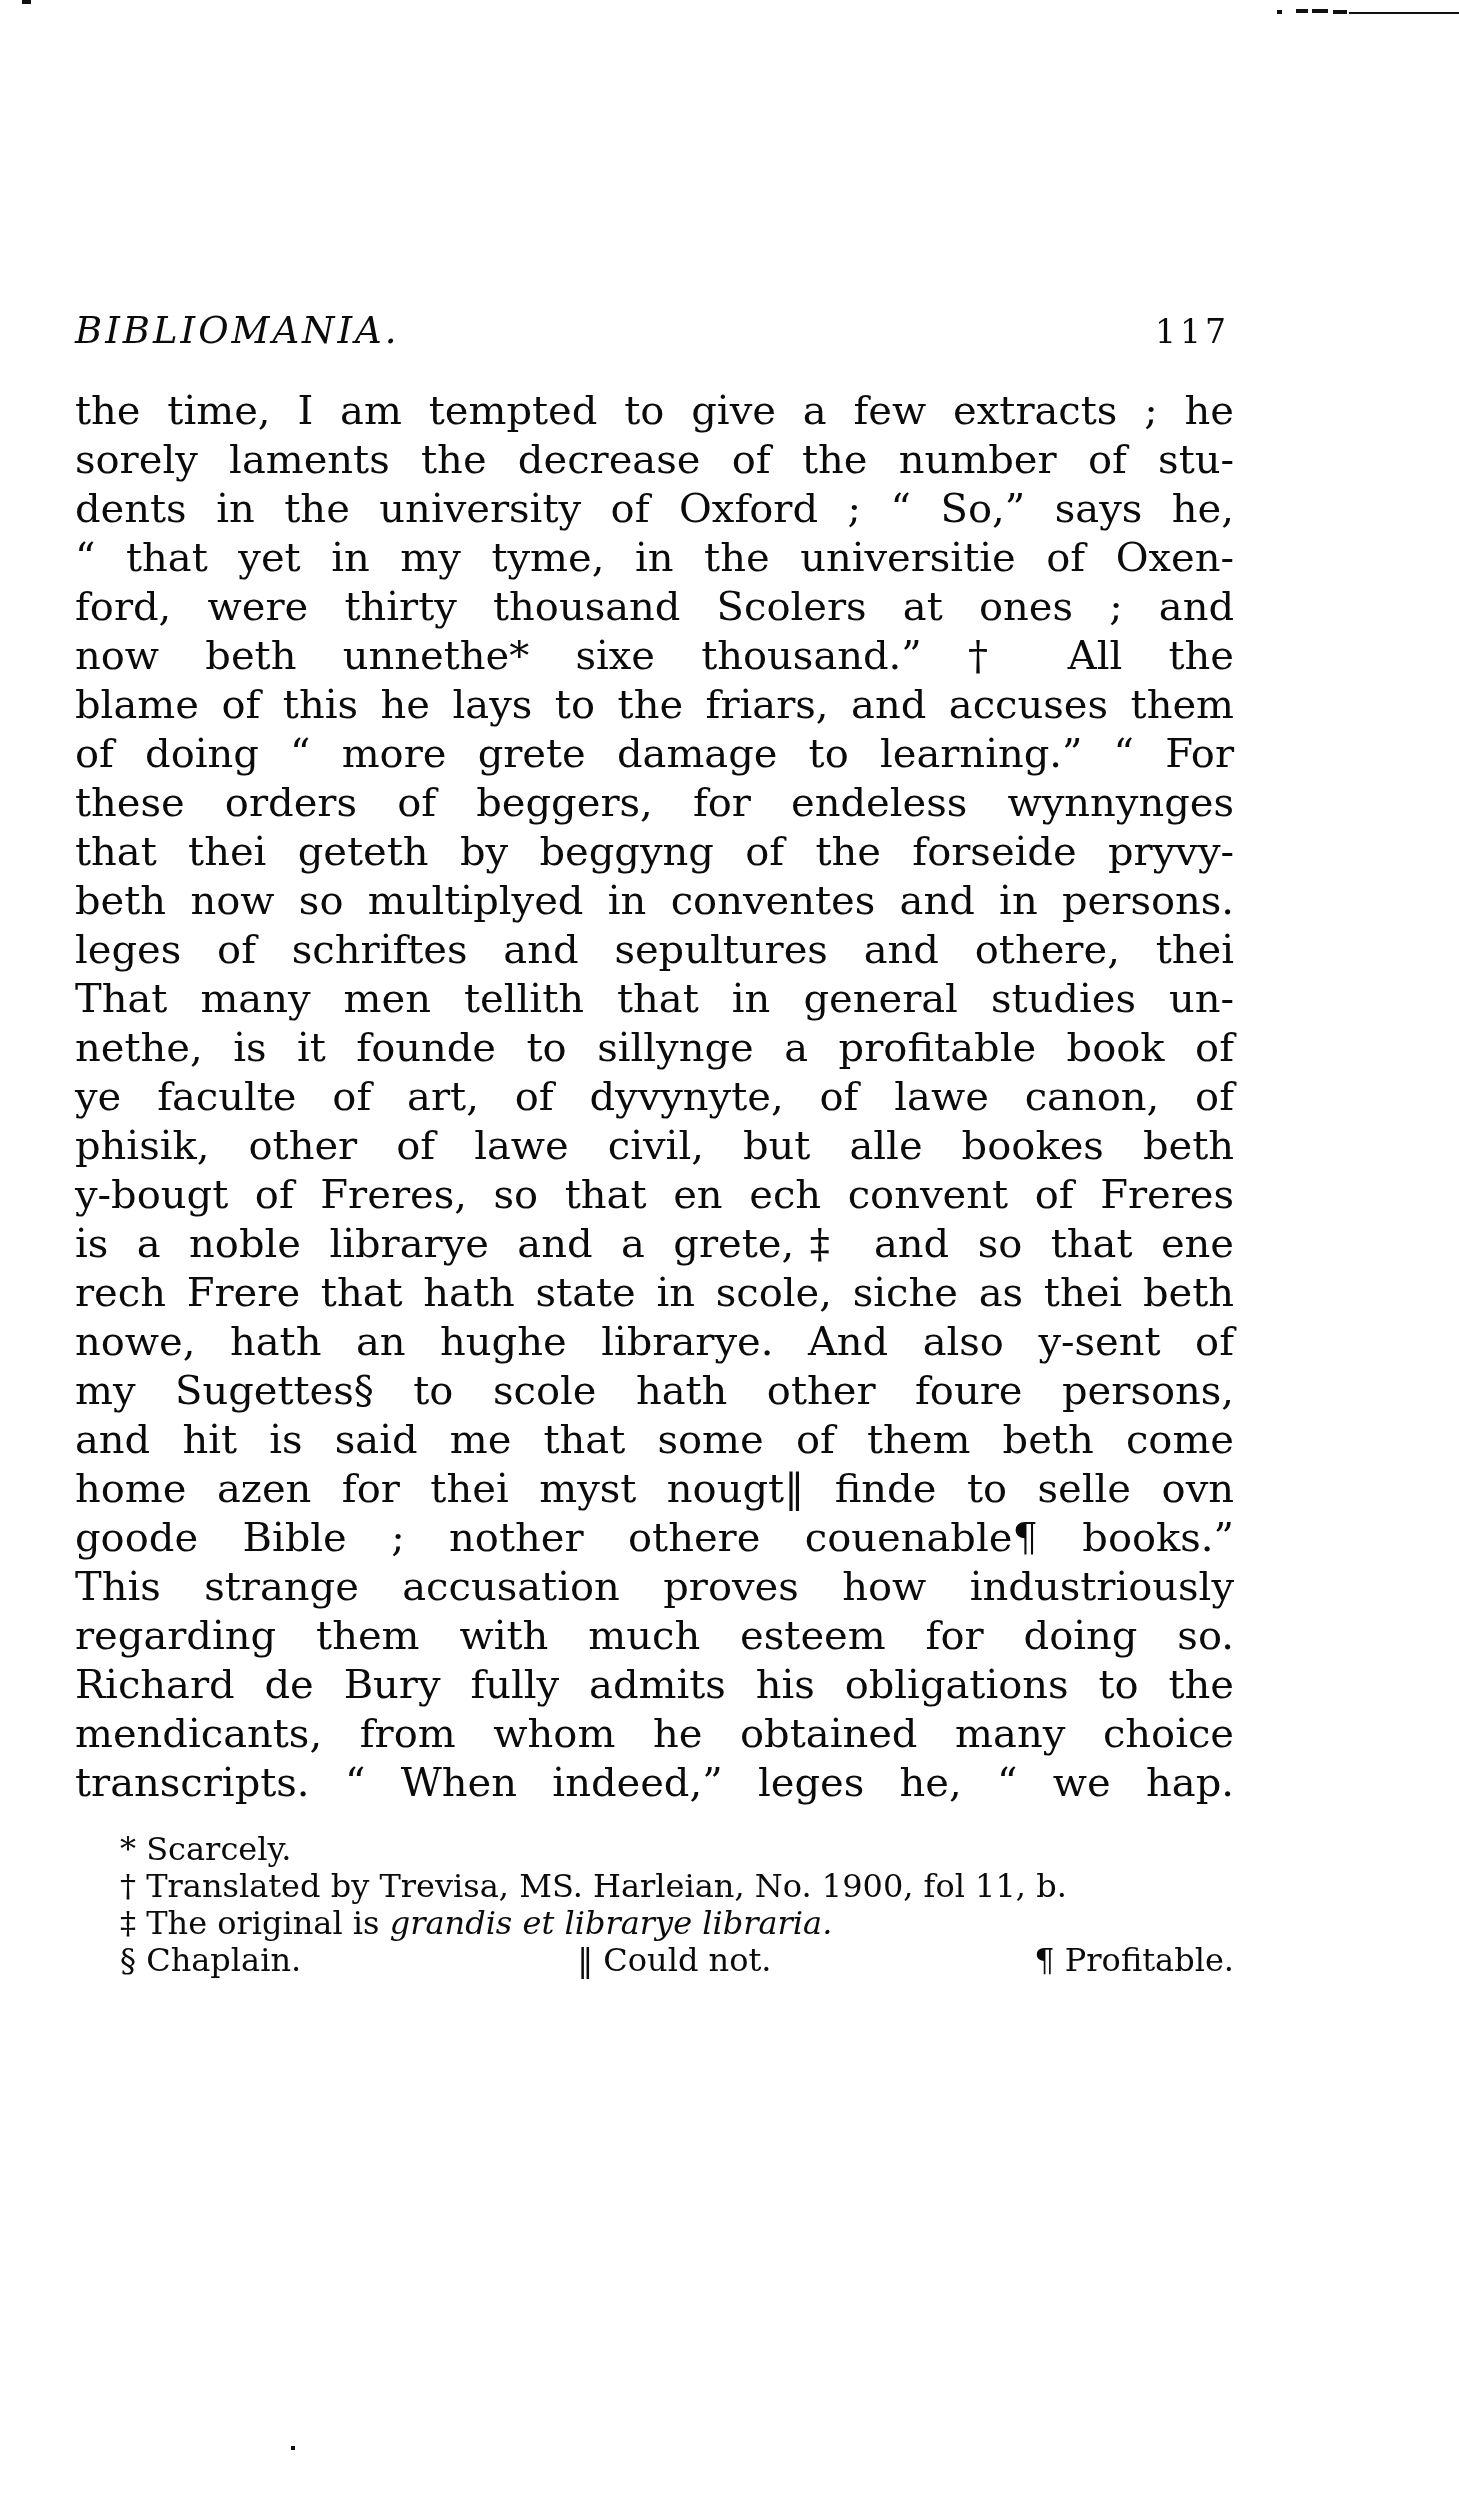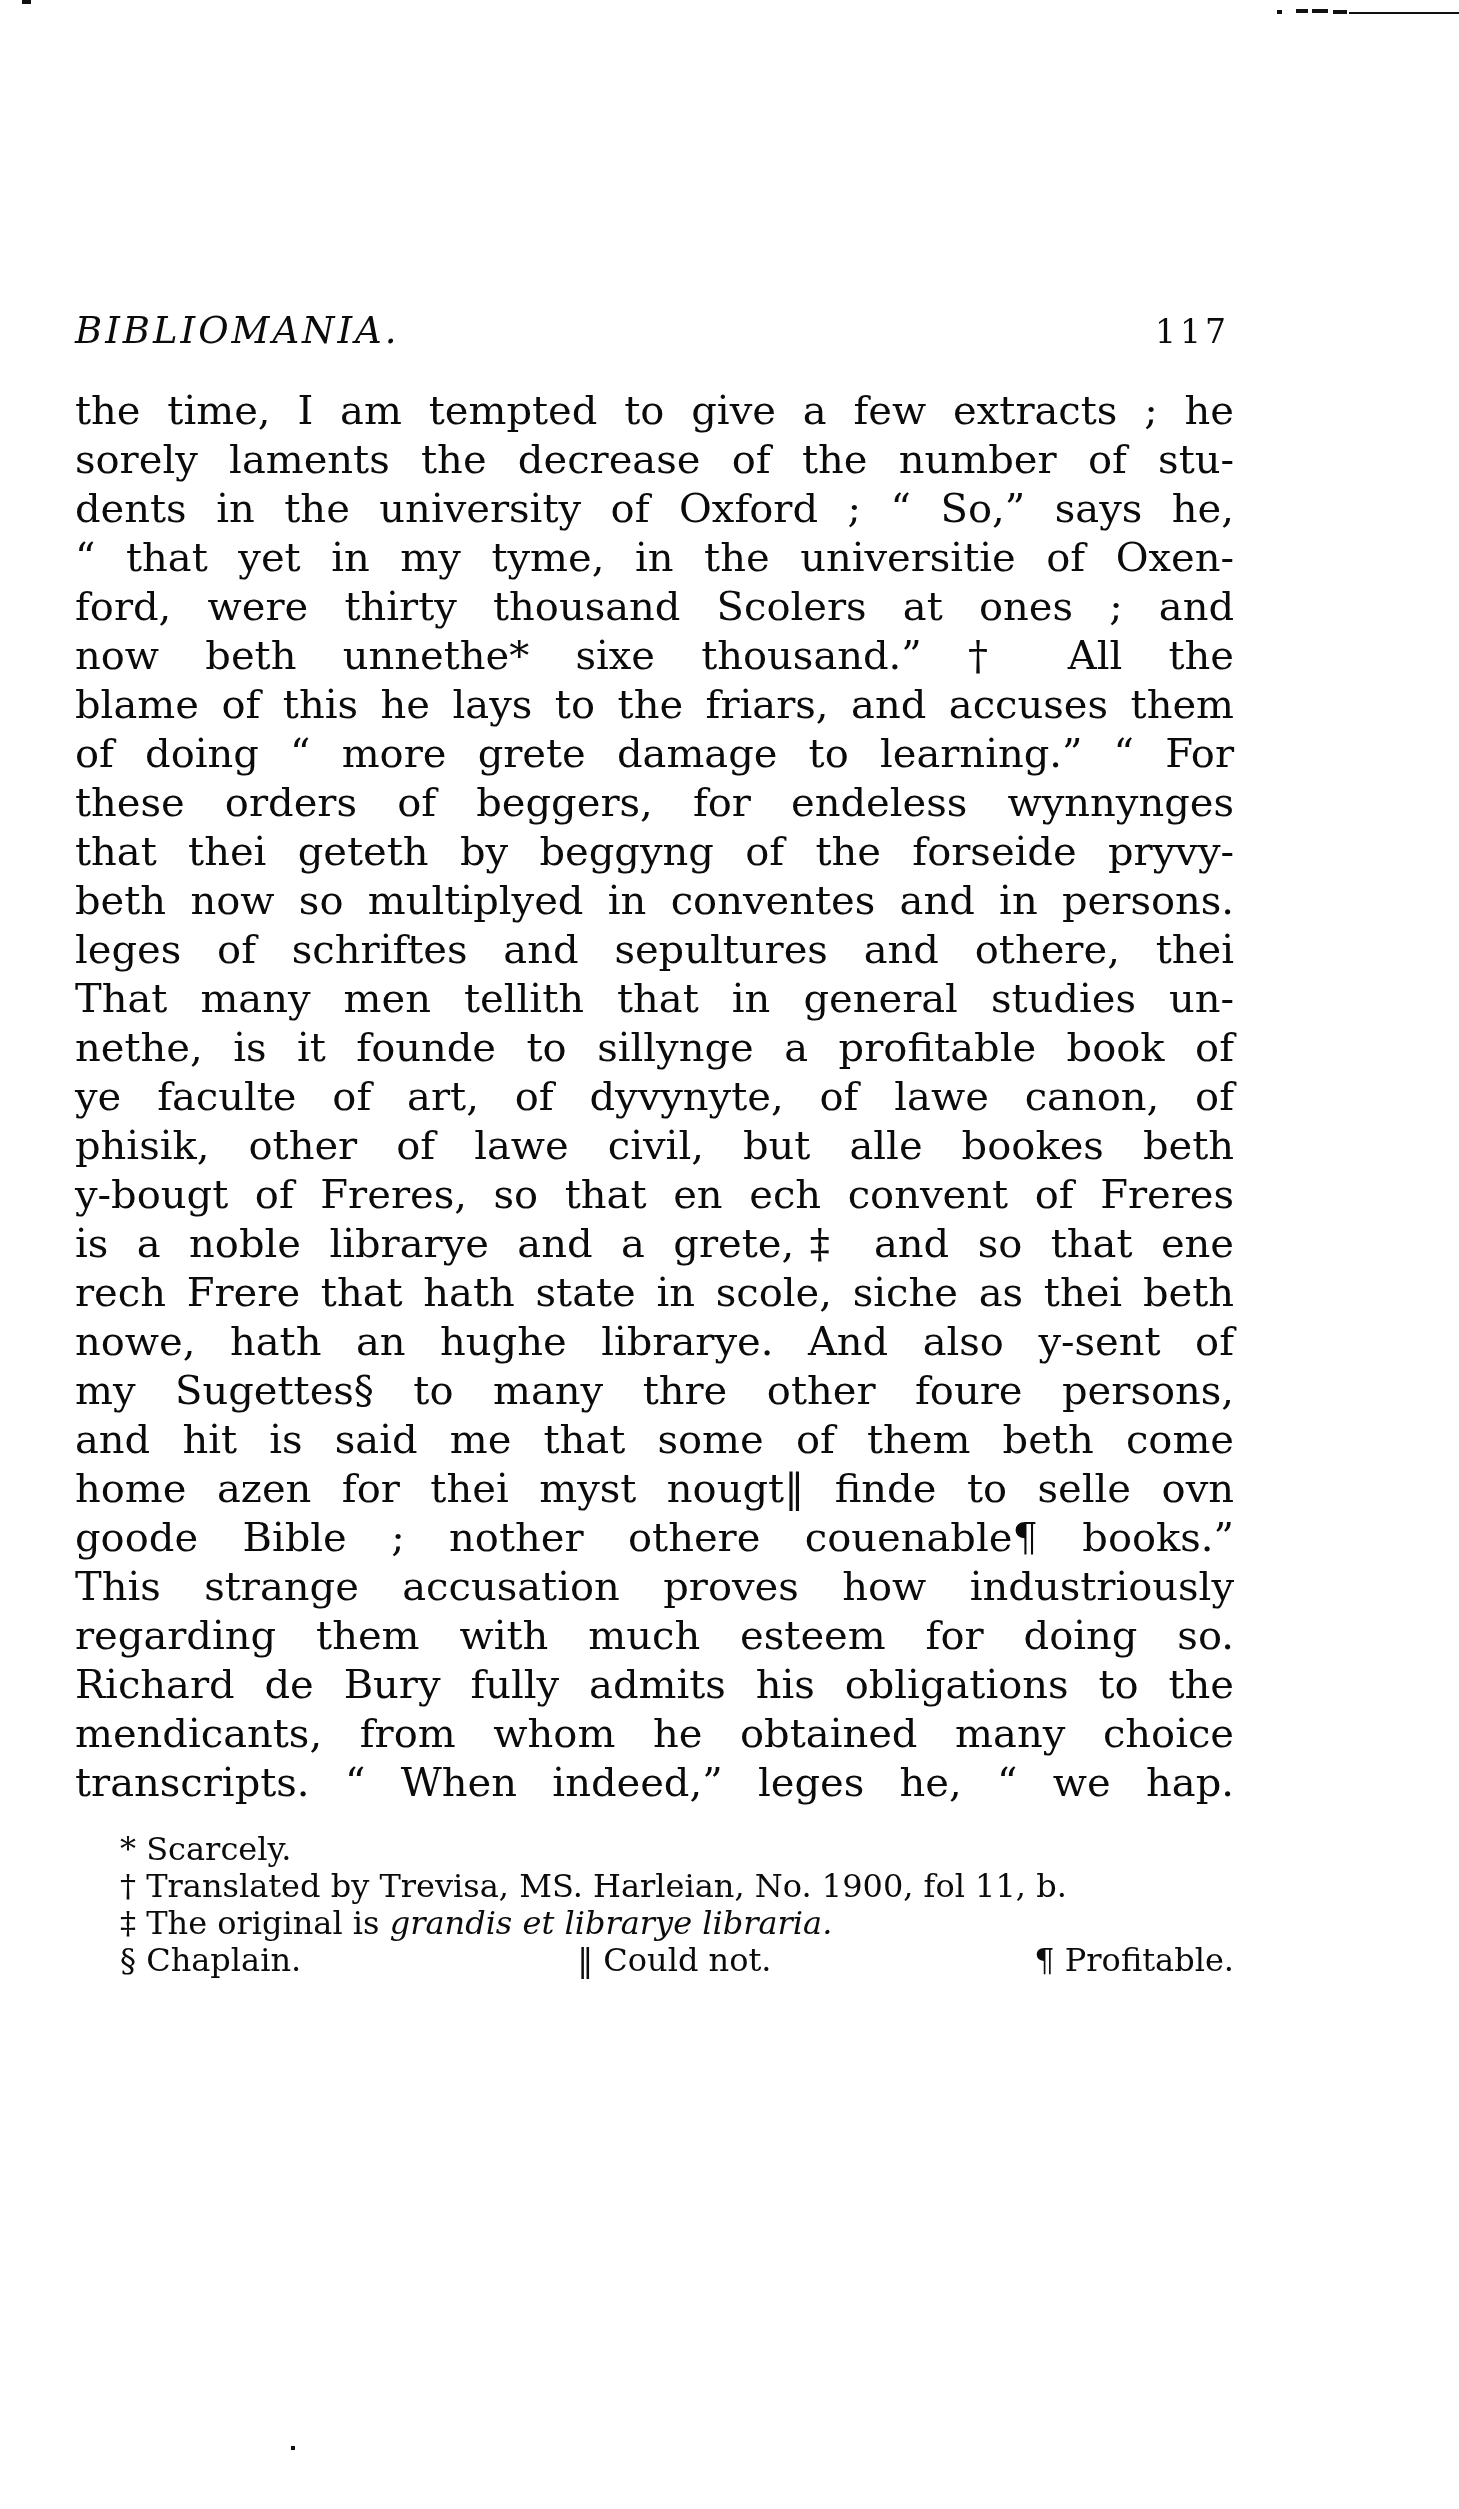--- a/index.html
+++ b/index.html
@@ -112,21 +112,21 @@
         <div class="bline">beth now so multiplyed in conventes and in persons.</div>
         <div class="bline">leges of schriftes and sepultures and othere, thei</div>
         <div class="bline">That many men tellith that in general studies un-</div>
         <div class="bline">nethe, is it founde to sillynge a profitable book of</div>
         <div class="bline">ye faculte of art, of dyvynyte, of lawe canon, of</div>
         <div class="bline">phisik, other of lawe civil, but alle bookes beth</div>
         <div class="bline">y-bougt of Freres, so that en ech convent of Freres</div>
         <div class="bline">is a noble librarye and a grete,‡ and so that ene</div>
         <div class="bline">rech Frere that hath state in scole, siche as thei beth</div>
         <div class="bline">nowe, hath an hughe librarye. And also y-sent of</div>
-        <div class="bline">my Sugettes§ to many thre other foure persons,</div>
+        <div class="bline">my Sugettes§ to scole hath other foure persons,</div>
         <div class="bline">and hit is said me that some of them beth come</div>
         <div class="bline">home azen for thei myst nougt‖ finde to selle ovn</div>
         <div class="bline">goode Bible ; nother othere couenable¶ books.”</div>
         <div class="bline">This strange accusation proves how industriously</div>
         <div class="bline">regarding them with much esteem for doing so.</div>
         <div class="bline">Richard de Bury fully admits his obligations to the</div>
         <div class="bline">mendicants, from whom he obtained many choice</div>
         <div class="bline">transcripts. “ When indeed,” leges he, “ we hap.</div>
       </div>
 

